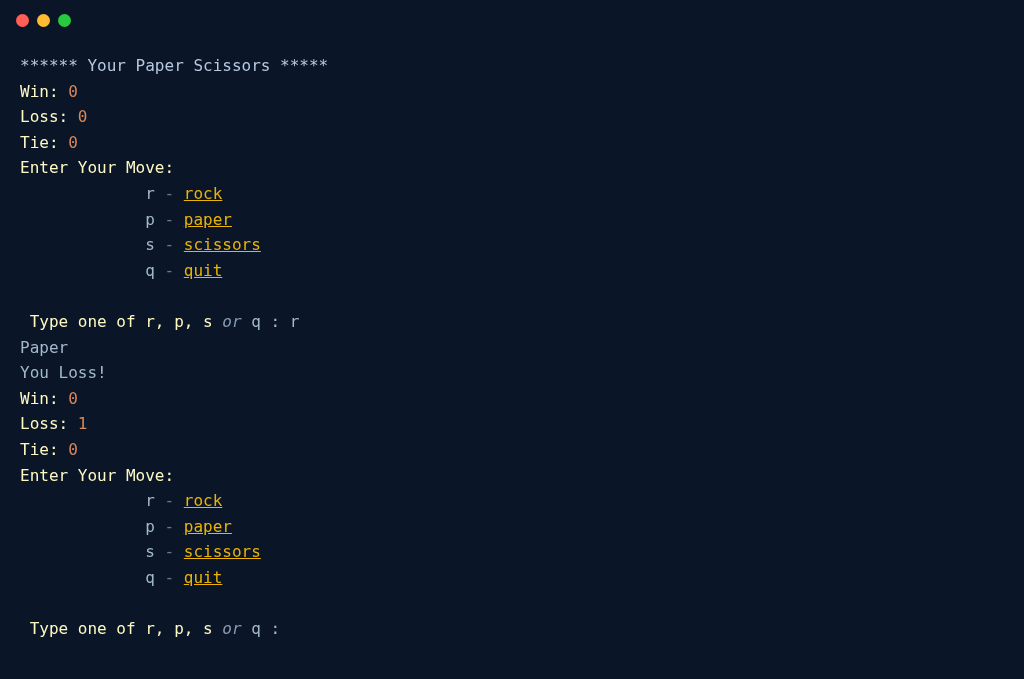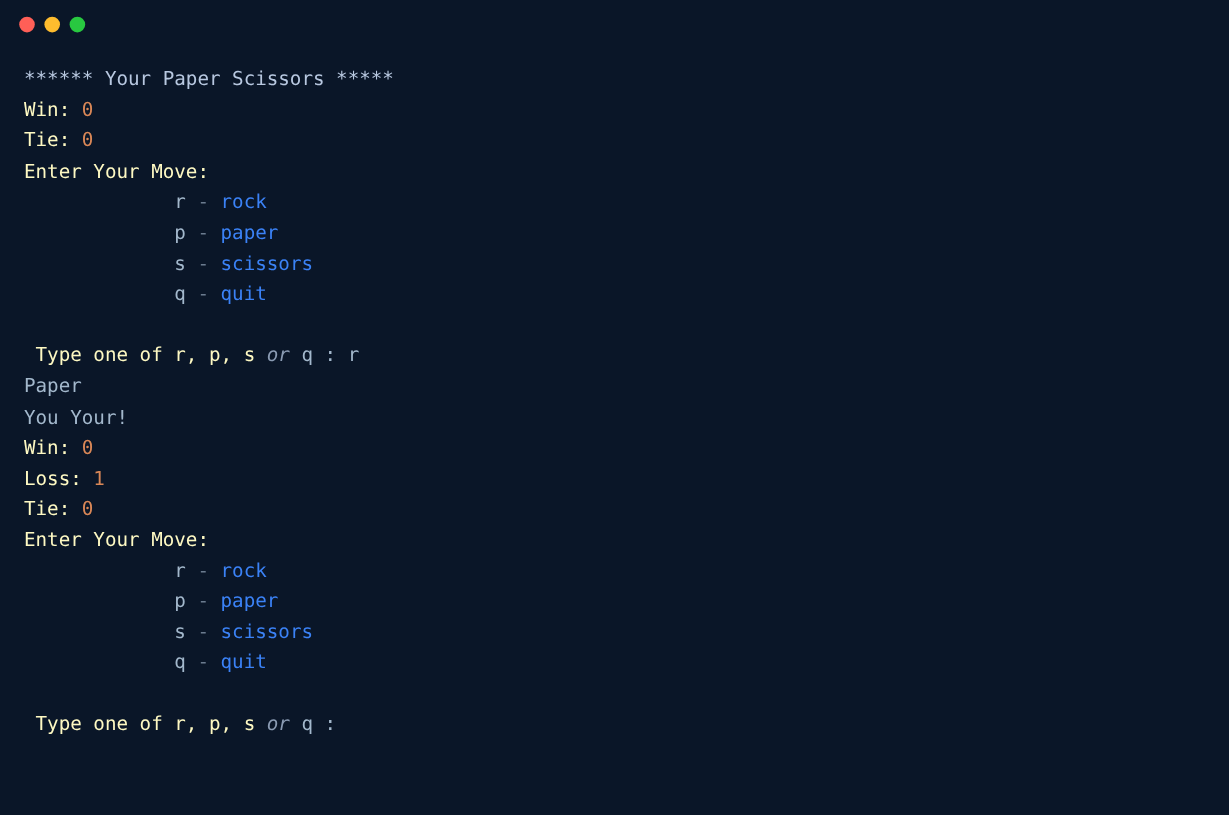--- a/index.html
+++ b/index.html
@@ -49,21 +49,22 @@
     .num-one {
       color: #d98757;
     }
     .option-key {
       color: #a3b8cc;
     }
     .option-dash {
       color: #6b7b8f;
     }
     .option-name {
-      color: #3b82f6;
+      color: #eab308;
+      text-decoration: underline;
     }
     .result-move {
       color: #a3b8cc;
     }
     .result-lose {
       color: #a3b8cc;
     }
     .or-word {
       font-style: italic;
       color: #8a9bb3;
@@ -87,35 +88,36 @@
   <div class="traffic-light tl-close"></div>
   <div class="traffic-light tl-min"></div>
   <div class="traffic-light tl-max"></div>
 </div>
 
 <div class="terminal-content">
 
   <div class="line"><span class="title-text">****** Your Paper Scissors *****</span></div>
 
   <div class="line"><span class="label">Win: </span><span class="num-zero">0</span></div>
+  <div class="line"><span class="label">Loss: </span><span class="num-zero">0</span></div>
   <div class="line"><span class="label">Tie: </span><span class="num-zero">0</span></div>
 
   <div class="line"><span class="label">Enter Your Move:</span></div>
 
   <div class="line"><span class="indent">             </span><span class="option-key">r</span><span class="option-dash"> - </span><span class="option-name">rock</span></div>
   <div class="line"><span class="indent">             </span><span class="option-key">p</span><span class="option-dash"> - </span><span class="option-name">paper</span></div>
   <div class="line"><span class="indent">             </span><span class="option-key">s</span><span class="option-dash"> - </span><span class="option-name">scissors</span></div>
   <div class="line"><span class="indent">             </span><span class="option-key">q</span><span class="option-dash"> - </span><span class="option-name">quit</span></div>
 
   <div class="blank-line"></div>
 
   <div class="line"><span class="label"> Type one of r, p, s </span><span class="or-word">or</span><span class="user-input"> q : r</span></div>
 
   <div class="line"><span class="result-move">Paper</span></div>
-  <div class="line"><span class="result-lose">You Your!</span></div>
+  <div class="line"><span class="result-lose">You Loss!</span></div>
 
   <div class="line"><span class="label">Win: </span><span class="num-zero">0</span></div>
   <div class="line"><span class="label">Loss: </span><span class="num-one">1</span></div>
   <div class="line"><span class="label">Tie: </span><span class="num-zero">0</span></div>
 
   <div class="line"><span class="label">Enter Your Move:</span></div>
 
   <div class="line"><span class="indent">             </span><span class="option-key">r</span><span class="option-dash"> - </span><span class="option-name">rock</span></div>
   <div class="line"><span class="indent">             </span><span class="option-key">p</span><span class="option-dash"> - </span><span class="option-name">paper</span></div>
   <div class="line"><span class="indent">             </span><span class="option-key">s</span><span class="option-dash"> - </span><span class="option-name">scissors</span></div>

